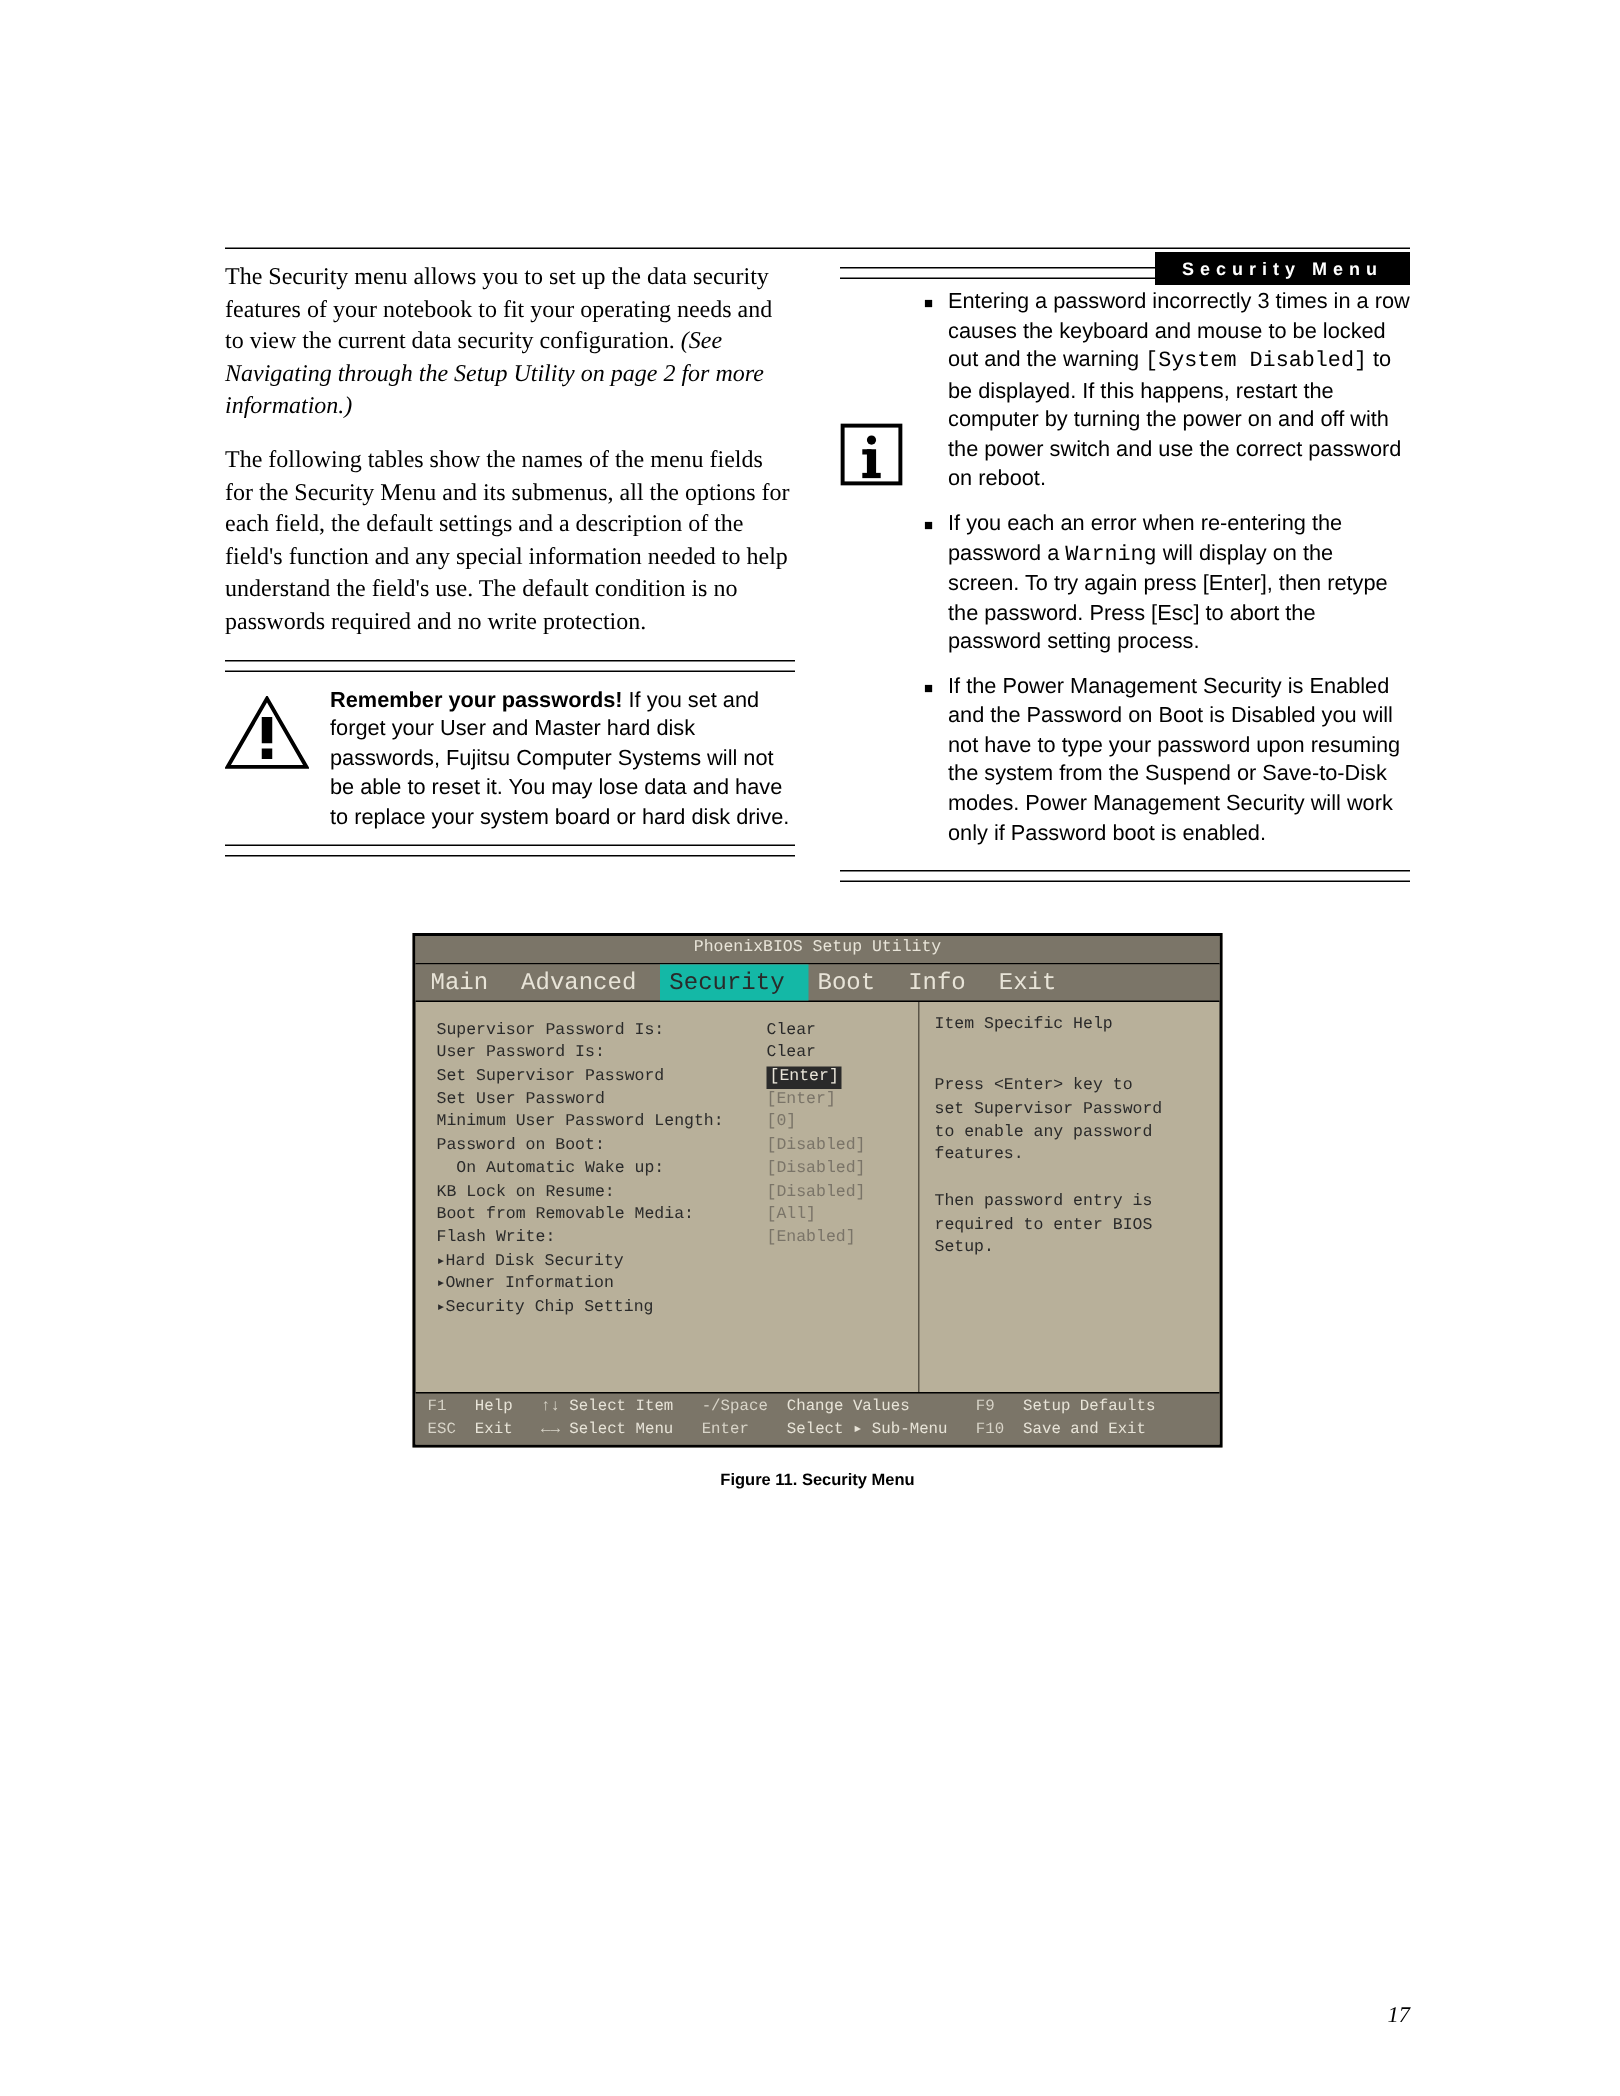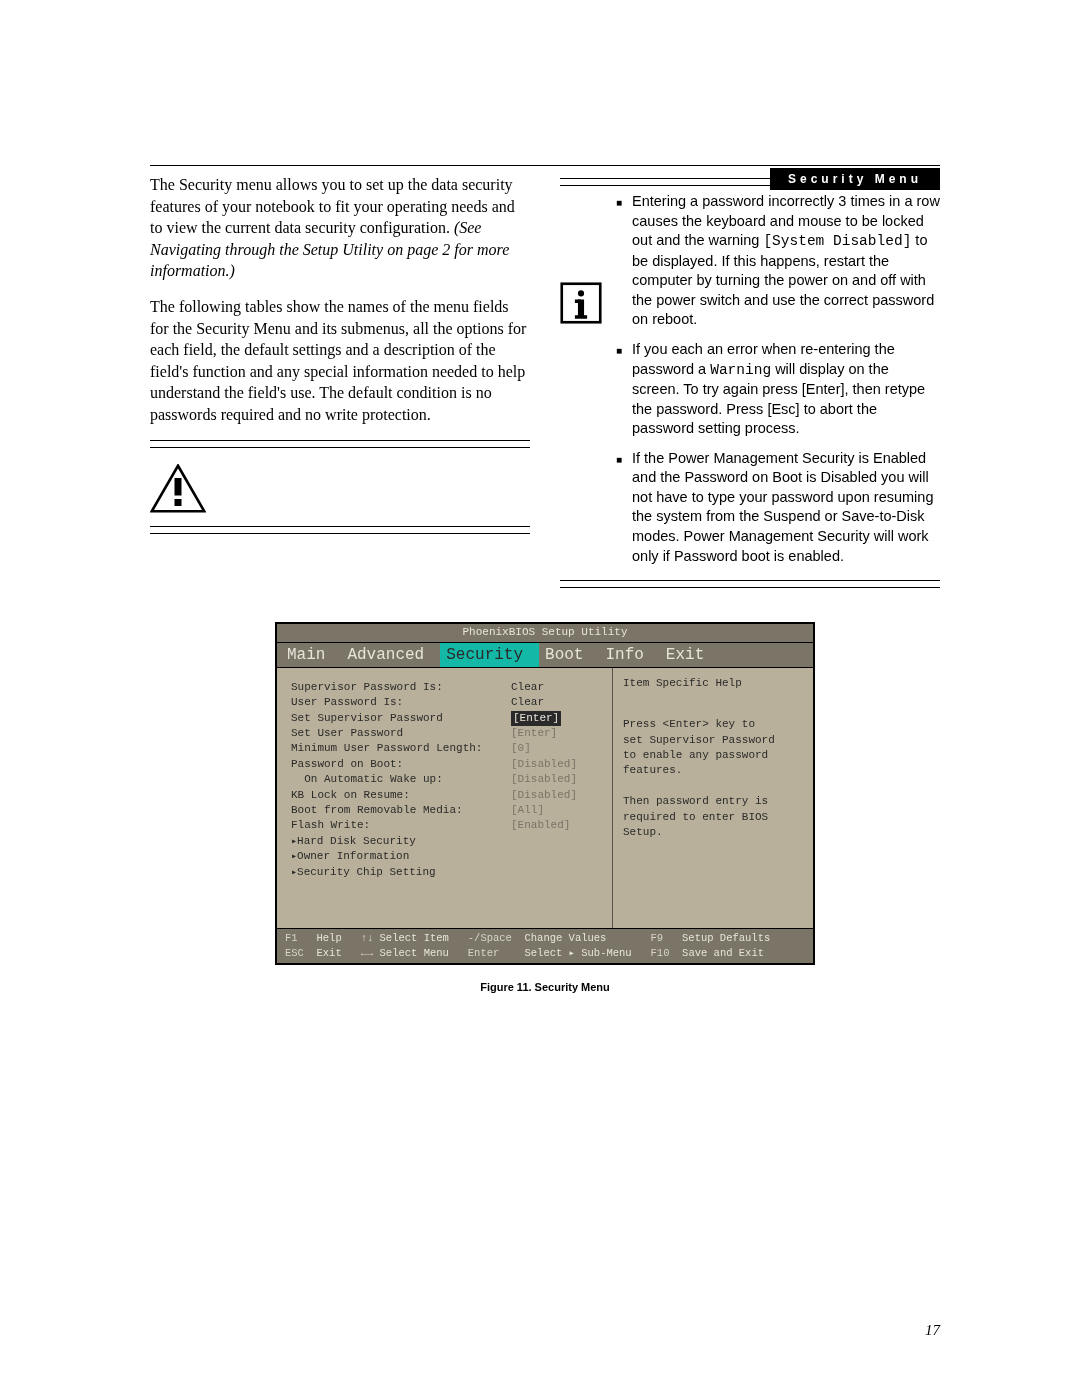--- a/index.html
+++ b/index.html
@@ -164,21 +164,21 @@
   .bios-footer .light { color: #d8d4c8; }
   .caption {
     text-align: center;
     font-family: Arial, Helvetica, sans-serif;
     font-size: 11px;
     font-weight: bold;
     margin-top: 16px;
   }
   .page-num {
     position: absolute;
-    bottom: 58px;
+    bottom: 44px;
     right: 140px;
     font-family: Georgia, serif;
     font-style: italic;
     font-size: 15px;
   }
 </style>
 </head>
 <body>
 
 <div class="page">
@@ -198,20 +198,23 @@
 
         <hr class="hr-thin hr-pair">
         <hr class="hr-thin">
         <div class="warning-box">
           <div class="warning-icon">
             <svg viewBox="0 0 64 56" width="56" height="49">
               <polygon points="32,2 62,54 2,54" fill="none" stroke="#000" stroke-width="3"></polygon>
               <rect x="28" y="16" width="8" height="20" fill="#000"></rect>
               <rect x="28" y="40" width="8" height="8" fill="#000"></rect>
             </svg>
+          </div>
+          <div>
+            <span class="bold">Remember your passwords!</span><span> If you set and forget your User and Master hard disk passwords, Fujitsu Computer Systems will not be able to reset it. You may lose data and have to replace your system board or hard disk drive.</span>
           </div>
         </div>
         <hr class="hr-thin hr-pair">
         <hr class="hr-thin">
       </div>
 
       <div class="col">
         <hr class="hr-thin hr-pair">
         <hr class="hr-thin">
         <div class="info-col-wrap">

